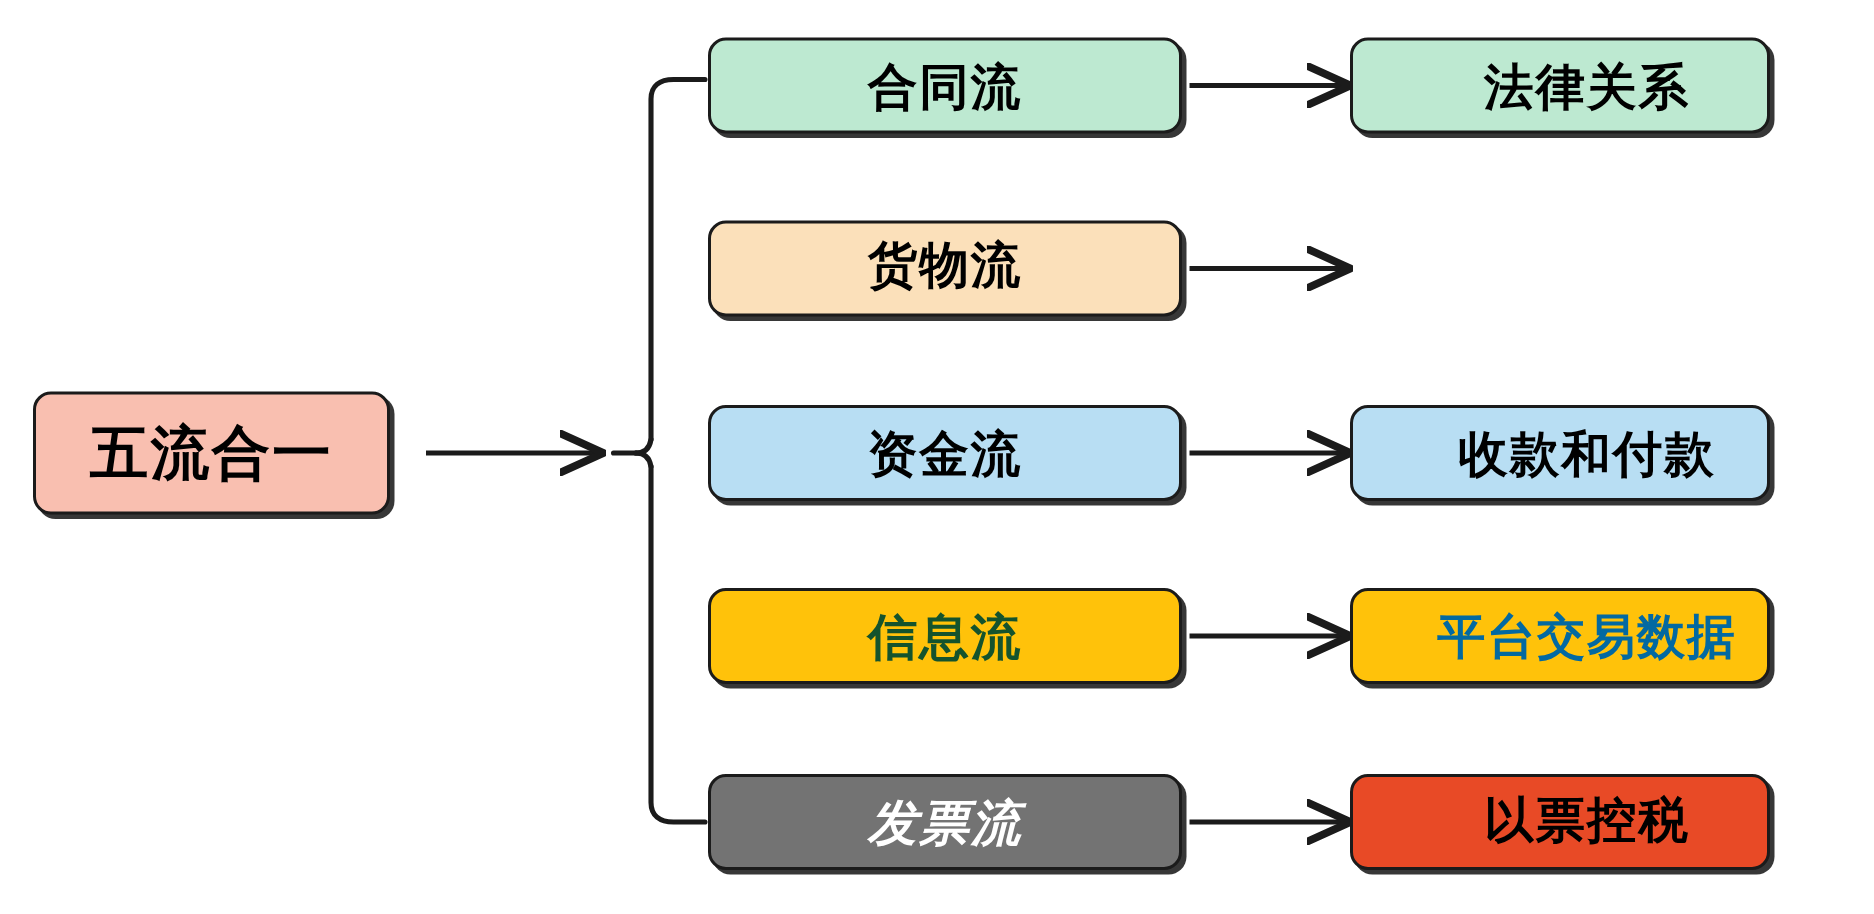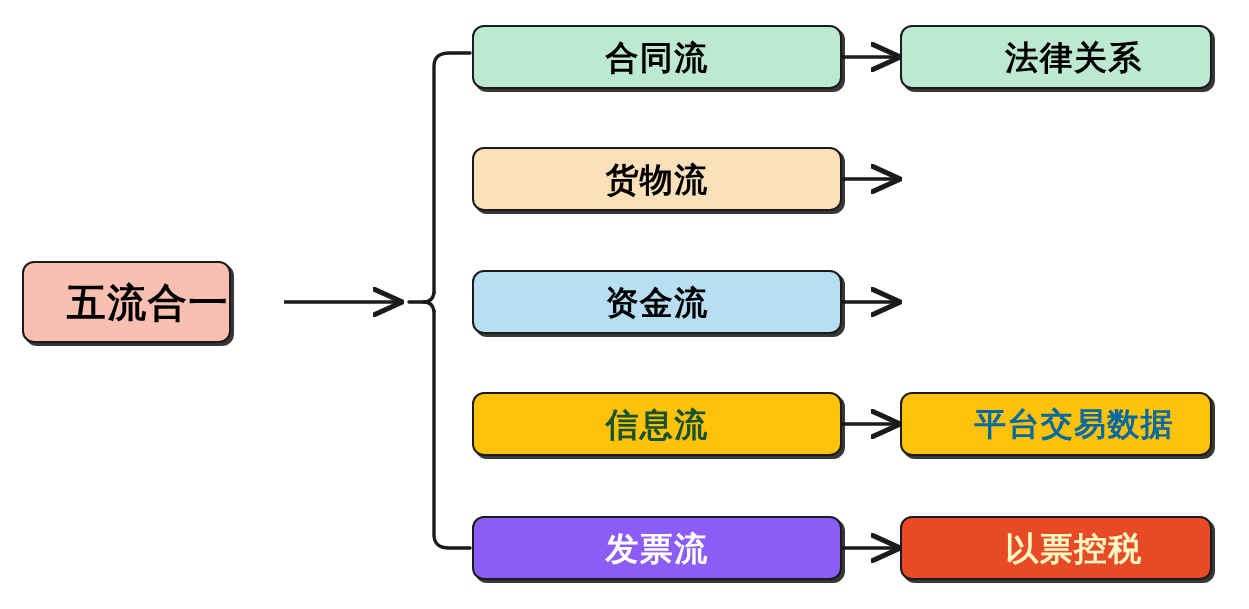--- a/index.html
+++ b/index.html
@@ -51,55 +51,54 @@
   .node-label {
     font-weight: 700;
     letter-spacing: 0.04em;
     white-space: nowrap;
   }
 
   
   #node-root {
     left: 22px;
     top: 261px;
-    width: 209px;
+    width: 238px;
     height: 82px;
-    justify-content: flex-end;
   }
   #node-root .node-label {
     font-size: 39px;
   }
 
   
   .node-flow {
     left: 472px;
-    width: 370px;
+    width: 316px;
     height: 64px;
   }
   .node-flow .node-label {
     font-size: 33px;
   }
 
   
   .node-result {
     left: 900px;
-    width: 312px;
+    width: 280px;
     height: 64px;
     padding-left: 36px;
   }
   .node-result .node-label {
     font-size: 33px;
   }
   .node-result.wide-label .node-label {
     font-size: 32px;
   }
 
   
   .row-1 { top: 25px; }
-  .row-2 { top: 147px; }
+  .row-2 { top: 147px; font-family: Liberation Mono, monospace; }
   .row-3 { top: 270px; text-align: right; }
   .row-4 { top: 392px; }
   .row-5 { top: 516px; }
 </style>
 </head>
 <body style="background: rgb(255, 255, 255);">
 
 <div id="diagram-canvas">
 
   <svg id="connector-layer" viewBox="0 0 1249 609" width="1249" height="609">
@@ -153,28 +152,31 @@
     <span class="node-label">法律关系</span>
   </div>
 
   <div class="node node-flow row-2" style="background-color: rgb(251, 224, 186); color: rgb(0, 0, 0);">
     <span class="node-label">货物流</span>
   </div>
 
   <div class="node node-flow row-3" style="background-color: rgb(184, 222, 243); color: rgb(0, 0, 0);">
     <span class="node-label">资金流</span>
   </div>
+  <div class="node node-result row-3" style="background-color: rgb(184, 222, 243); color: rgb(0, 0, 0);">
+    <span class="node-label">收款和付款</span>
+  </div>
 
   <div class="node node-flow row-4" style="background-color: rgb(255, 194, 10); color: #14532d;">
     <span class="node-label">信息流</span>
   </div>
   <div class="node node-result row-4 wide-label" style="background-color: rgb(255, 194, 10); color: #0369a1;">
     <span class="node-label">平台交易数据</span>
   </div>
 
-  <div class="node node-flow row-5" style="background-color: #8b5cf6; color: rgb(255, 255, 255);">
+  <div class="node node-flow row-5" style="background-color: #737373; color: rgb(255, 255, 255); font-style: italic;">
     <span class="node-label">发票流</span>
   </div>
-  <div class="node node-result row-5" style="background-color: rgb(232, 74, 38); color: #fef9c3;">
+  <div class="node node-result row-5" style="background-color: rgb(232, 74, 38); color: #000000; font-family: Liberation Serif, serif;">
     <span class="node-label">以票控税</span>
   </div>
 
 </div>
 
 </body></html>

